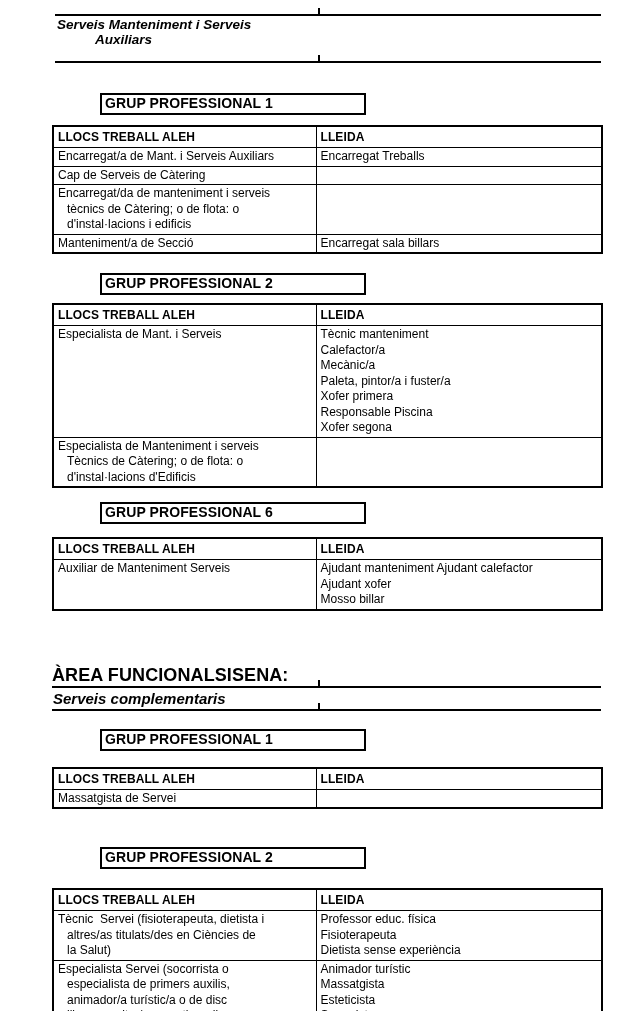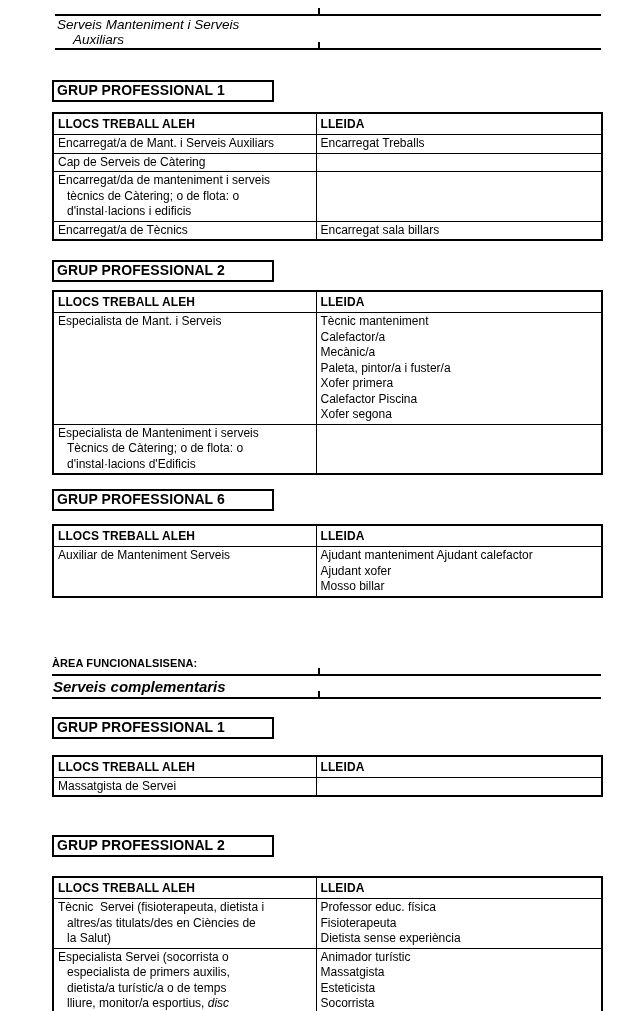--- a/index.html
+++ b/index.html
@@ -10,36 +10,37 @@
     color: #000000;
     overflow: hidden;
   }
   .page { padding: 14px 0 0 52px; position: relative; }
 
   
   .banner {
     width: 546px; margin-left: 3px;
     border-top: 2px solid #000; border-bottom: 2px solid #000;
     position: relative;
-    font-weight: normal; font-style: italic;
+    font-weight: bold; font-style: italic;
     font-size: 13.5px; line-height: 15px;
-    padding: 1px 0 1px 2px;
-  }
-  .banner-line2 { margin-left: 16px; }
+    padding: 1px 0 14px 2px;
+  }
+  .banner-line2 { margin-left: 38px; }
   .tick { position: absolute; width: 2px; height: 6px; background: #000; }
   .tick-above { top: -8px; }
   .tick-bottom { bottom: 0; }
 
   
   .grup-box {
-    width: 222px; height: 22px;
+    width: 266px; height: 22px;
     border: 2px solid #000;
     font-weight: bold; font-size: 14px; line-height: 17px;
     padding-left: 3px; padding-top: 0px;
     letter-spacing: 0.1px;
+    margin-left: 48px;
   }
 
   
   table.doc-table {
     border-collapse: collapse;
     width: 549px; table-layout: fixed;
     border: 2px solid #000;
   }
   .doc-table th, .doc-table td {
     border: 1.5px solid #000;
@@ -53,21 +54,21 @@
   .cell-line { white-space: pre-wrap; }
   .col1 .cell-line.cont { padding-left: 9px; }
 
   
   .area { width: 549px; }
   .area-head {
     border-bottom: 2px solid #000;
     position: relative;
     padding-bottom: 1px;
   }
-  .area-title { font-size: 11px; font-weight: bold; line-height: 19px; letter-spacing: 0.1px; }
+  .area-title { font-size: 18px; font-weight: bold; line-height: 19px; letter-spacing: 0.1px; }
   .area-sub {
     border-bottom: 2px solid #000;
     position: relative;
     font-weight: bold; font-style: italic;
     font-size: 15px; line-height: 15px;
     padding: 3px 0 3px 1px;
   }
 
   
   .mt-banner-grup { margin-top: 30px; }
@@ -127,21 +128,21 @@
         <tr>
           <td class="col1">
             <div class="cell-line">Encarregat/da de manteniment i serveis</div>
             <div class="cell-line cont">tècnics de Càtering; o de flota: o</div>
             <div class="cell-line cont">d'instal·lacions i edificis</div>
           </td>
           <td class="col2"></td>
         </tr>
         <tr>
           <td class="col1">
-            <div class="cell-line">Encarregat/a de Tècnics</div>
+            <div class="cell-line">Manteniment/a de Secció</div>
           </td>
           <td class="col2">
             <div class="cell-line">Encarregat sala billars</div>
           </td>
         </tr>
       </tbody>
     </table>
 
   <div class="grup-box mt-t0-g1">
     <span>GRUP PROFESSIONAL 2</span>
@@ -162,21 +163,21 @@
         <tr>
           <td class="col1">
             <div class="cell-line">Especialista de Mant. i Serveis</div>
           </td>
           <td class="col2">
             <div class="cell-line">Tècnic manteniment</div>
             <div class="cell-line cont">Calefactor/a</div>
             <div class="cell-line cont">Mecànic/a</div>
             <div class="cell-line cont">Paleta, pintor/a i fuster/a</div>
             <div class="cell-line cont">Xofer primera</div>
-            <div class="cell-line cont">Calefactor Piscina</div>
+            <div class="cell-line cont">Responsable Piscina</div>
             <div class="cell-line cont">Xofer segona</div>
           </td>
         </tr>
         <tr>
           <td class="col1">
             <div class="cell-line">Especialista de Manteniment i serveis</div>
             <div class="cell-line cont">Tècnics de Càtering; o de flota: o</div>
             <div class="cell-line cont">d'instal·lacions d'Edificis</div>
           </td>
           <td class="col2"></td>
@@ -274,21 +275,21 @@
           <td class="col2">
             <div class="cell-line">Professor educ. física</div>
             <div class="cell-line cont">Fisioterapeuta</div>
             <div class="cell-line cont">Dietista sense experiència</div>
           </td>
         </tr>
         <tr>
           <td class="col1">
             <div class="cell-line">Especialista Servei (socorrista o</div>
             <div class="cell-line cont">especialista de primers auxilis,</div>
-            <div class="cell-line cont">dietista/a turístic/a o de temps</div>
+            <div class="cell-line cont">animador/a turístic/a o de disc</div>
             <div class="cell-line cont">lliure, monitor/a esportius, <i>disc</i></div>
             <div class="cell-line cont"><i>jockey</i>, massatgista,</div>
           </td>
           <td class="col2">
             <div class="cell-line">Animador turístic</div>
             <div class="cell-line cont">Massatgista</div>
             <div class="cell-line cont">Esteticista</div>
             <div class="cell-line cont">Socorrista</div>
           </td>
         </tr>

